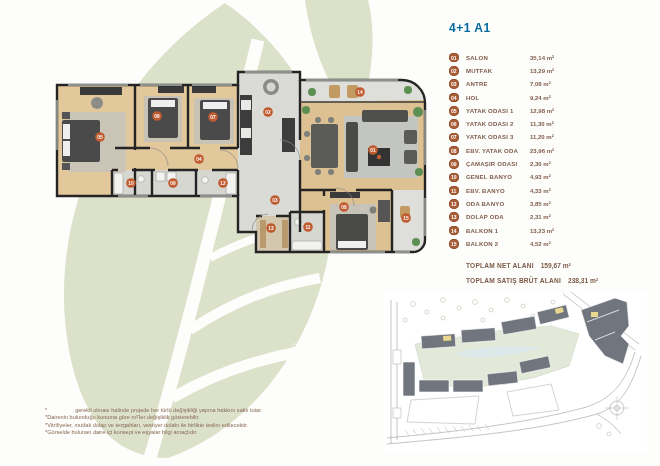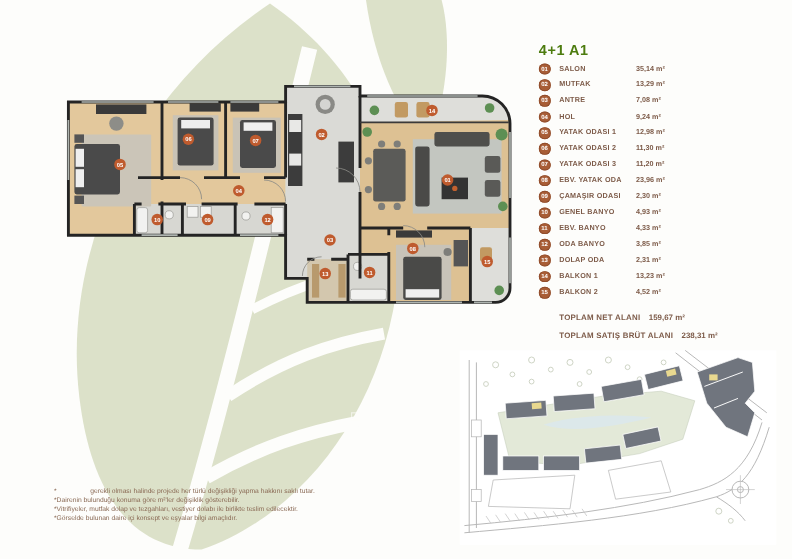--- a/index.html
+++ b/index.html
@@ -1,21 +1,21 @@
 <!DOCTYPE html>
 <html><head>
 <meta charset="utf-8">
 <style>
   html,body{margin:0;padding:0;}
   #page{position:relative;width:660px;height:466px;background:#fdfdfb;overflow:hidden;
         font-family:"Liberation Sans",sans-serif;-webkit-font-smoothing:antialiased;}
   .abs{position:absolute;}
   svg{display:block;}
   
-  #apt-title{left:449px;top:35px;font-size:12px;font-weight:bold;color:#4d7c0f;letter-spacing:.5px;}
+  #apt-title{left:449px;top:21px;font-size:12px;font-weight:bold;color:#0369a1;letter-spacing:.5px;}
   #legend{left:449px;top:51px;width:190px;}
   .lrow{display:grid;grid-template-columns:17px 64px 1fr;align-items:center;height:13.3px;}
   .badge{width:9.5px;height:9.5px;border-radius:50%;background:#a85d36;color:#fff;
          font-size:5px;font-weight:bold;display:flex;align-items:center;justify-content:center;
          box-shadow:0 0 0 .7px #8d4b2b inset;}
   .lbl{font-size:6px;font-weight:bold;color:#7d5b49;letter-spacing:.2px;}
   .val{font-size:6px;font-weight:bold;color:#7d5b49;}
   #totals{left:466px;top:258px;width:200px;}
   .trow{height:15px;display:flex;align-items:center;}
   .tlbl{font-size:6.6px;font-weight:bold;color:#7d5b49;letter-spacing:.2px;}

